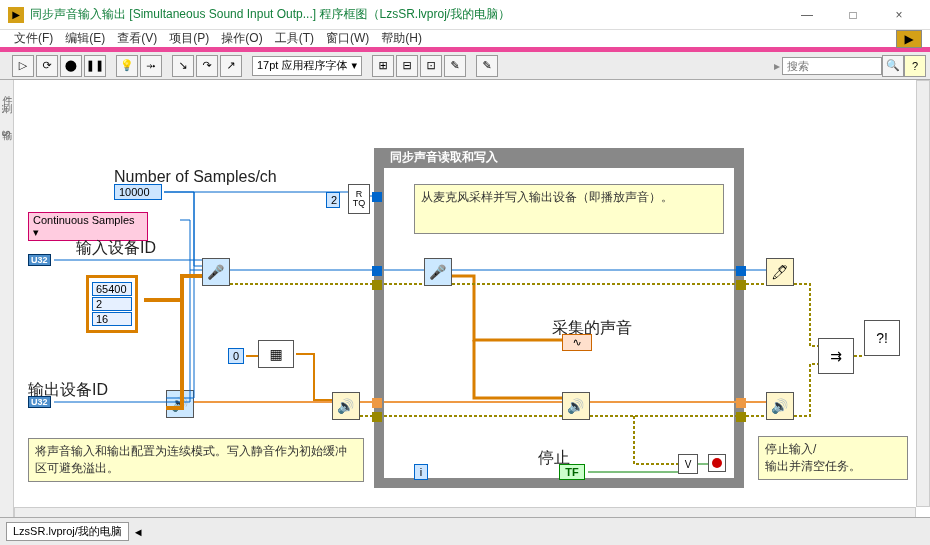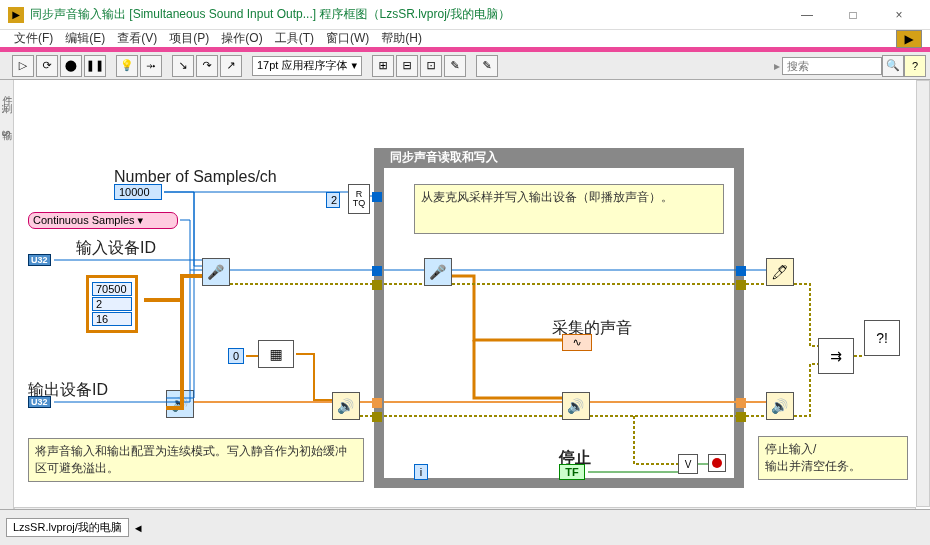--- a/index.html
+++ b/index.html
@@ -59,21 +59,21 @@
 
 .tunnel { position: absolute; width: 10px; height: 10px; background: #06c; }
 .tunnel.err { background: #998800; }
 .tunnel.pink { background: #e94; }
 
 
 .stop-btn { position: absolute; width: 18px; height: 18px; border: 1px solid #555; background: #fff; display:flex; align-items:center; justify-content:center; }
 .stop-btn .dot { width:10px; height:10px; border-radius:50%; background:#c00; }
 
 
-.bottomstrip { position: absolute; left: 0; bottom: 0; right: 0; height: 36px; background: #ececec; border-top: 1px solid #aaa; display: flex; align-items: center; padding: 0 6px; font-size: 11px; }
+.bottomstrip { position: absolute; left: 0; bottom: 0; right: 0; height: 28px; background: #ececec; border-top: 1px solid #aaa; display: flex; align-items: center; padding: 0 6px; font-size: 11px; }
 .bottomstrip .proj { background: #fff; border: 1px solid #999; padding: 1px 6px; }
 
 
 .sb-h { position: absolute; left: 14px; right: 14px; bottom: 22px; height: 16px; background: #eee; border: 1px solid #ccc; }
 .sb-v { position: absolute; right: 0; top: 80px; bottom: 38px; width: 14px; background: #eee; border: 1px solid #ccc; }
 
 
 svg.wires { position:absolute; left:0; top:0; pointer-events:none; }
 </style>
 </head>
@@ -142,29 +142,29 @@
     <div>输</div>
     <div>S</div>
 </div>
 
 <div class="canvas">
 
 
   <div class="bd-label" style="left:100px; top:88px;">Number of Samples/ch</div>
   <div class="ctrl blue" style="left:100px; top:104px; width:48px;">10000</div>
 
-  <div class="ctrl pink" style="left:14px; top:132px; width:150px;border-radius:7px;">
+  <div class="ctrl pink" style="left:14px; top:132px; width:120px;">
     <span>Continuous Samples</span> <span>▾</span>
   </div>
 
   <div class="bd-label" style="left:14px; top:158px;margin-left:48px;">输入设备ID</div>
   <div class="u32" style="left:14px; top:174px;">U32</div>
 
   <div class="cluster" style="left:72px; top:195px;">
-    <div class="row">70500</div>
+    <div class="row">65400</div>
     <div class="row">2</div>
     <div class="row">16</div>
   </div>
 
   <div class="ctrl blue" style="left:214px; top:268px; width:16px; text-align:center;">0</div>
 
   <div class="bd-label" style="left:14px; top:300px;">输出设备ID</div>
   <div class="u32" style="left:14px; top:316px;">U32</div>
 
   <div class="ctrl blue" style="left:312px; top:112px; width:14px; text-align:center;">2</div>
@@ -181,21 +181,21 @@
   </div>
 
   <div class="comment" style="left:400px; top:104px; width:310px; height:50px;">从麦克风采样并写入输出设备（即播放声音）。</div>
 
   <div class="fnode" style="left:410px; top:178px; background:#cce8ff;">🎤</div>
   <div class="fnode" style="left:548px; top:312px; background:#fff6cc;">🔊</div>
 
   <div class="bd-label" style="left:538px; top:238px;">采集的声音</div>
   <div class="ctrl" style="left:548px; top:254px; background:#ffe0cc; border-color:#c60; width:30px; text-align:center;">∿</div>
 
-  <div class="bd-label" style="left:545px; top:368px;font-weight:bold;">停止</div>
+  <div class="bd-label" style="left:524px; top:368px;">停止</div>
   <div class="ctrl" style="left:545px; top:384px; background:#ccffcc; border-color:#080; width:26px; text-align:center; font-weight:bold; color:#060;">TF</div>
 
   <div class="ctrl blue" style="left:400px; top:384px; width:14px; text-align:center; background:#cce5ff;">i</div>
 
   <div class="fnode" style="left:664px; top:374px; width:20px; height:20px; font-size:10px;">V</div>
   <div class="stop-btn" style="left:694px; top:374px;">
       <div class="dot"></div>
     </div>
 
   <div class="fnode" style="left:752px; top:178px; background:#fff6cc;">🖊</div>

